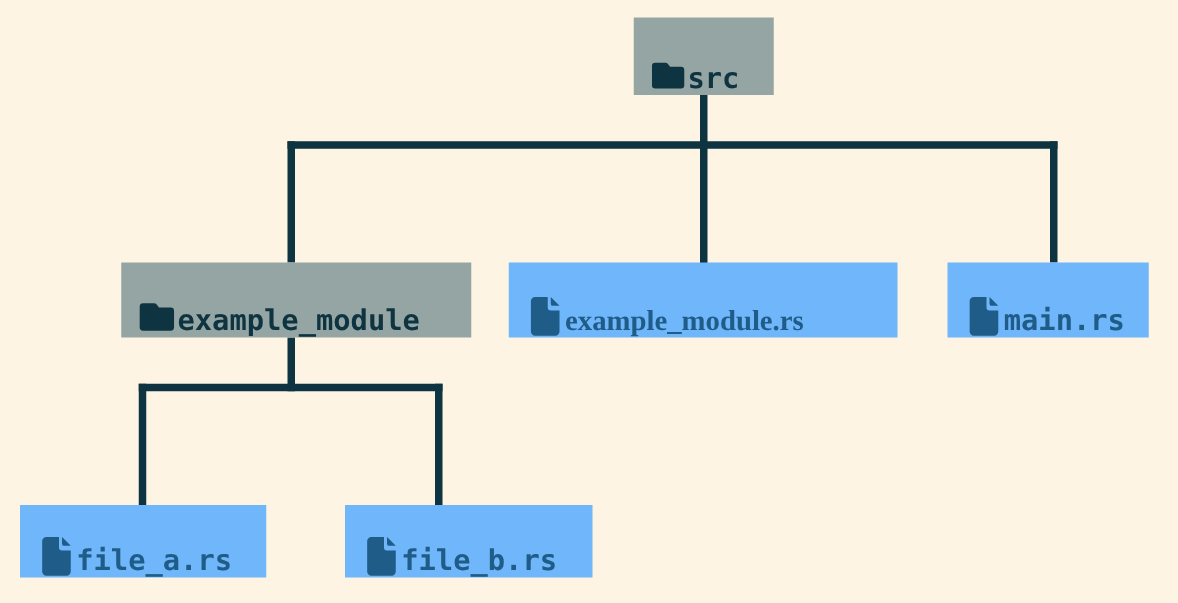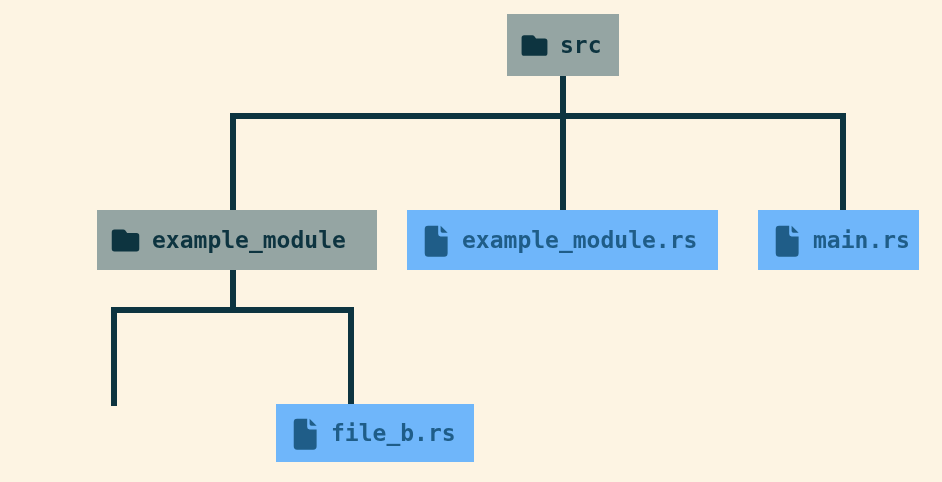--- a/index.html
+++ b/index.html
@@ -18,39 +18,38 @@
     overflow: hidden;
   }
   .canvas {
     position: relative;
     width: 942px;
     height: 482px;
   }
   .node {
     position: absolute;
     display: flex;
-    align-items: center;
-    gap: 10px;
+    align-items: flex-end;
     padding: 0 12px;
     font-size: 23px;
     font-weight: bold;
     white-space: nowrap;
   }
   .node.folder { background: var(--folder-bg); color: var(--folder-fg); }
   .node.file   { background: var(--file-bg);   color: var(--file-fg); }
   .node .icon { flex: 0 0 auto; display: inline-flex; }
   .node .icon svg { display: block; }
   .edge {
     position: absolute;
     background: var(--line);
   }
   
   #n-src   { left: 507px; top: 14px;  width: 112px; height: 62px; }
   #n-em    { left: 97px;  top: 210px; width: 280px; height: 60px; }
-  #n-emrs  { left: 407px; top: 210px; width: 311px; height: 60px; }
+  #n-emrs  { left: 407px; top: 210px; width: 311px; height: 60px; font-family: Liberation Serif, serif; }
   #n-main  { left: 758px; top: 210px; width: 161px; height: 60px; }
   #n-fa    { left: 16px;  top: 404px; width: 197px; height: 58px; }
   #n-fb    { left: 252px; top: 404px; width: 198px; height: 58px; margin-left: 24px; }
   
   #e-src-v    { left: 560px; top: 76px;  width: 6px;   height: 136px; }
   #e-h1       { left: 230px; top: 113px; width: 616px; height: 6px; }
   #e-h1-left  { left: 230px; top: 113px; width: 6px;   height: 97px; }
   #e-h1-right { left: 840px; top: 113px; width: 6px;   height: 97px; }
   #e-em-v     { left: 230px; top: 270px; width: 6px;   height: 43px; }
   #e-h2       { left: 111px; top: 307px; width: 243px; height: 6px; }
@@ -102,20 +101,29 @@
   <div class="node file" id="n-main">
     <span class="icon">
       <svg width="33" height="35" viewBox="0 0 24 26" fill="currentColor" aria-hidden="true">
         <path d="M4 4.5A2.5 2.5 0 0 1 6.5 2H14v6.2A1.8 1.8 0 0 0 15.8 10H21v12.5A2.5 2.5 0 0 1 18.5 25h-12A2.5 2.5 0 0 1 4 22.5Z"></path>
         <path d="M15.8 2 21 7.2h-3.9a1.3 1.3 0 0 1-1.3-1.3Z"></path>
       </svg>
     </span>
     <span>main.rs</span>
   </div>
 
+  <div class="node file" id="n-fa">
+    <span class="icon">
+      <svg width="33" height="35" viewBox="0 0 24 26" fill="currentColor" aria-hidden="true">
+        <path d="M4 4.5A2.5 2.5 0 0 1 6.5 2H14v6.2A1.8 1.8 0 0 0 15.8 10H21v12.5A2.5 2.5 0 0 1 18.5 25h-12A2.5 2.5 0 0 1 4 22.5Z"></path>
+        <path d="M15.8 2 21 7.2h-3.9a1.3 1.3 0 0 1-1.3-1.3Z"></path>
+      </svg>
+    </span>
+    <span>file_a.rs</span>
+  </div>
 
   <div class="node file" id="n-fb">
     <span class="icon">
       <svg width="33" height="35" viewBox="0 0 24 26" fill="currentColor" aria-hidden="true">
         <path d="M4 4.5A2.5 2.5 0 0 1 6.5 2H14v6.2A1.8 1.8 0 0 0 15.8 10H21v12.5A2.5 2.5 0 0 1 18.5 25h-12A2.5 2.5 0 0 1 4 22.5Z"></path>
         <path d="M15.8 2 21 7.2h-3.9a1.3 1.3 0 0 1-1.3-1.3Z"></path>
       </svg>
     </span>
     <span>file_b.rs</span>
   </div>

